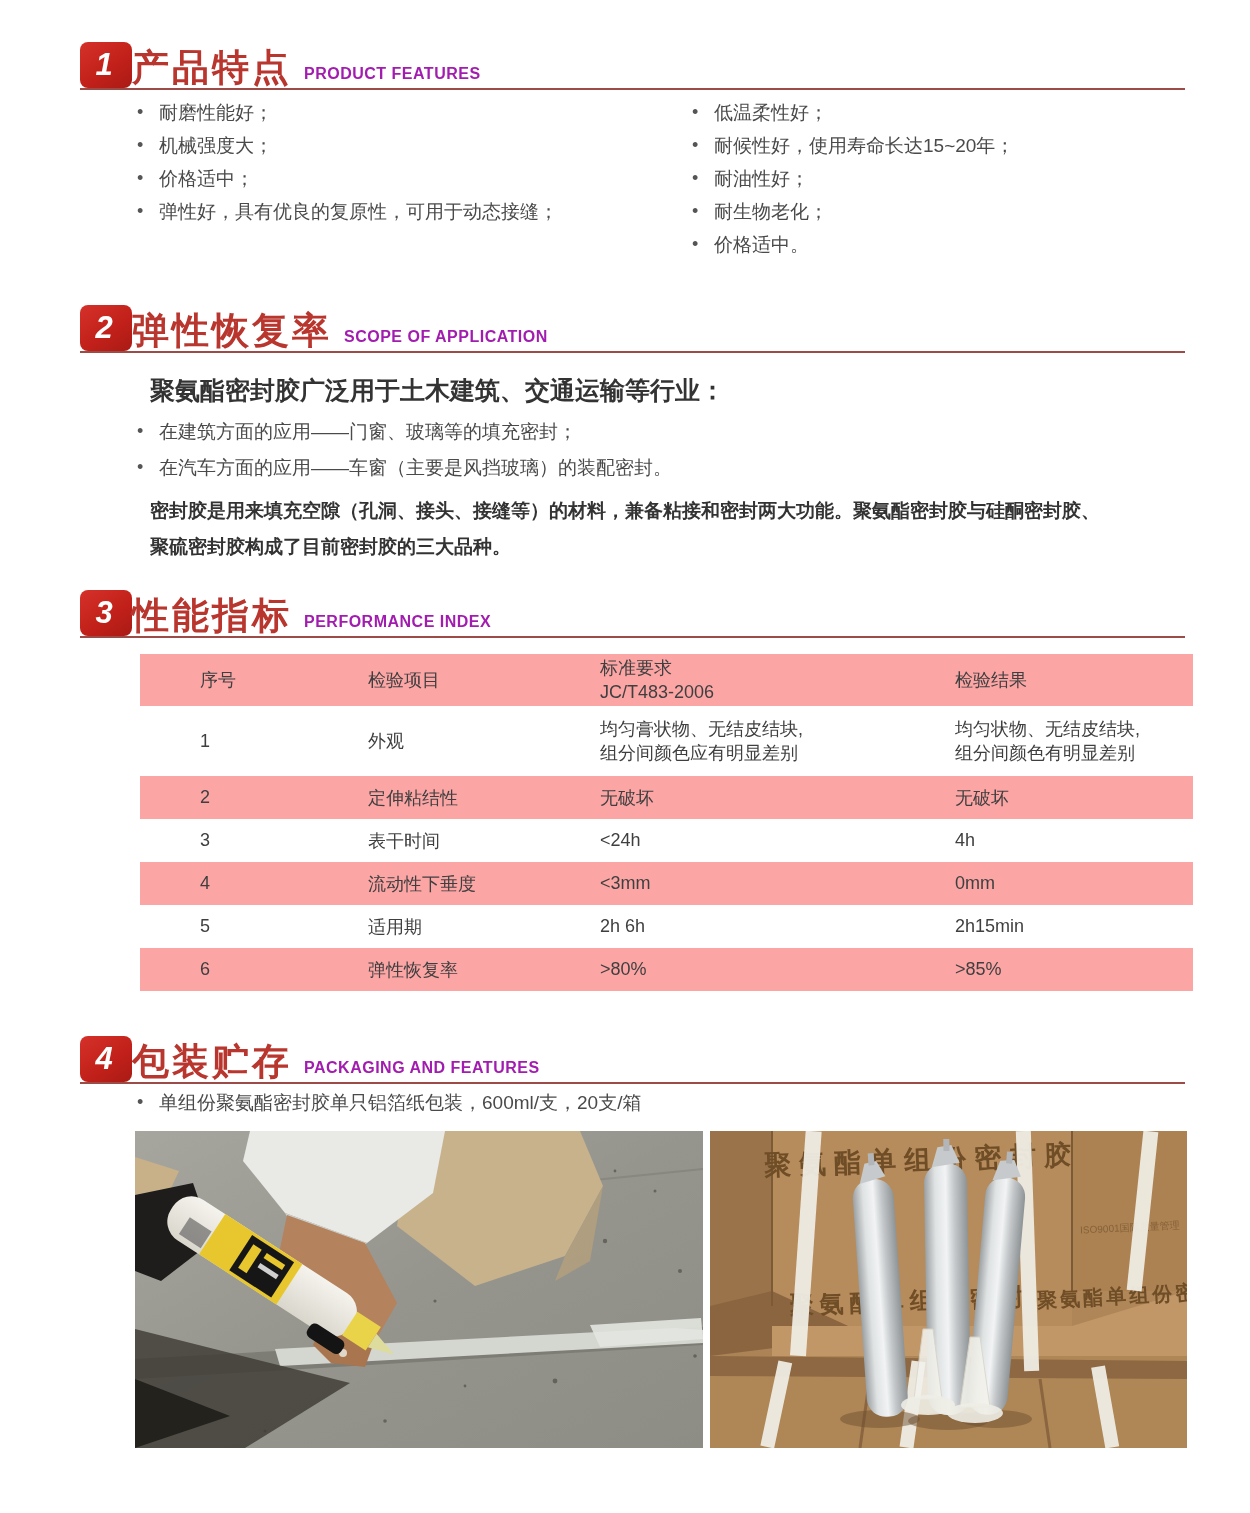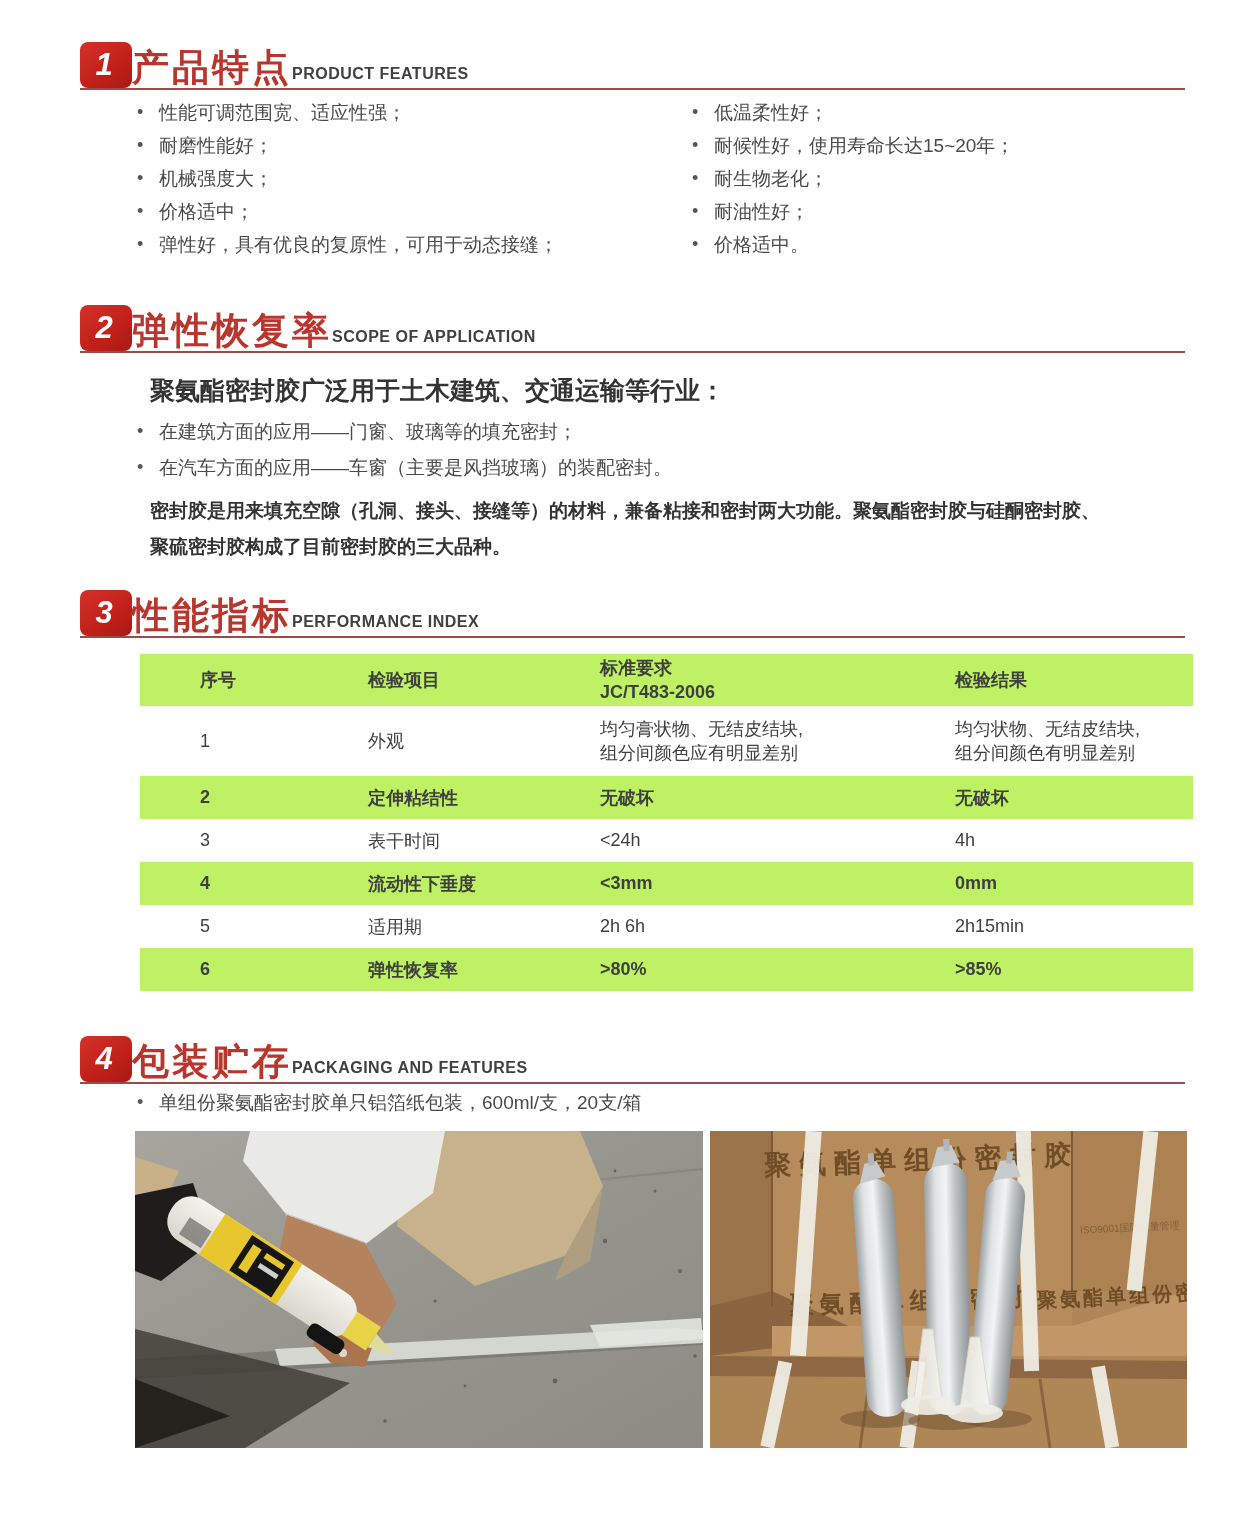--- a/index.html
+++ b/index.html
@@ -22,21 +22,21 @@
   }
   .sec-badge span {
     color:#ffffff; font-size:31px; font-weight:bold; font-style:italic;
     transform:translateX(-2px);
   }
   .sec-title-zh {
     font-size:37px; font-weight:bold; color:#b9362e; letter-spacing:3px;
     margin-left:0; line-height:40px;
   }
   .sec-title-en {
-    font-size:16px; font-weight:bold; color:#404040; margin-left:0;
+    font-size:16px; font-weight:bold; color:#a21caf; margin-left:12px;
     padding-bottom:5px; letter-spacing:0.5px;
   }
   
   ul.blist { list-style:none; margin:0; padding:0; }
   ul.blist li {
     position:relative; padding-left:24px; font-size:19px; line-height:21px;
     margin-bottom:12px; color:#4a4a4a;
   }
   ul.blist li::before {
     content:"•"; position:absolute; left:2px; top:0; color:#555; font-size:18px;
@@ -58,21 +58,21 @@
   }
   .perf-table col.c1 { width:160px; }
   .perf-table col.c2 { width:235px; }
   .perf-table col.c3 { width:358px; }
   .perf-table col.c4 { width:300px; }
   .perf-table td { vertical-align:middle; padding:0; }
   .perf-table td.p1 { padding-left:60px; }
   .perf-table td.p2 { padding-left:68px; }
   .perf-table td.p3 { padding-left:65px; }
   .perf-table td.p4 { padding-left:62px; }
-  .perf-table tr.stripe { background:#bef264;font-weight:bold; }
+  .perf-table tr.stripe { background:#fca5a5; }
   .perf-table tr.hrow  { height:52px; }
   .perf-table tr.r1    { height:70px; }
   .perf-table tr.rs    { height:43px; }
   .preline { white-space:pre-line; line-height:24px; }
   
   .pack-bullet { position:absolute; left:135px; top:1092px; width:900px; }
   .photo { position:absolute; top:1131px; height:317px; }
   .photo svg { display:block; }
   #photo-left  { left:135px; width:568px; }
   #photo-right { left:710px; width:477px; }
@@ -85,33 +85,32 @@
   <div class="sec-header" style="top:40px;">
     <div class="sec-badge">
       <span>1</span>
     </div>
     <div class="sec-title-zh">产品特点</div>
     <div class="sec-title-en">PRODUCT FEATURES</div>
   </div>
 
   <div class="features-left">
     <ul class="blist">
-      <li>性能可调范围宽、适应性强；</li>
       <li>耐磨性能好；</li>
       <li>机械强度大；</li>
       <li>价格适中；</li>
       <li>弹性好，具有优良的复原性，可用于动态接缝；</li>
     </ul>
   </div>
   <div class="features-right">
     <ul class="blist">
       <li>低温柔性好；</li>
       <li>耐候性好，使用寿命长达15~20年；</li>
+      <li>耐油性好；</li>
       <li>耐生物老化；</li>
-      <li>耐油性好；</li>
       <li>价格适中。</li>
     </ul>
   </div>
 
   <div class="sec-header" style="top:303px;">
     <div class="sec-badge">
       <span>2</span>
     </div>
     <div class="sec-title-zh">弹性恢复率</div>
     <div class="sec-title-en">SCOPE OF APPLICATION</div>

